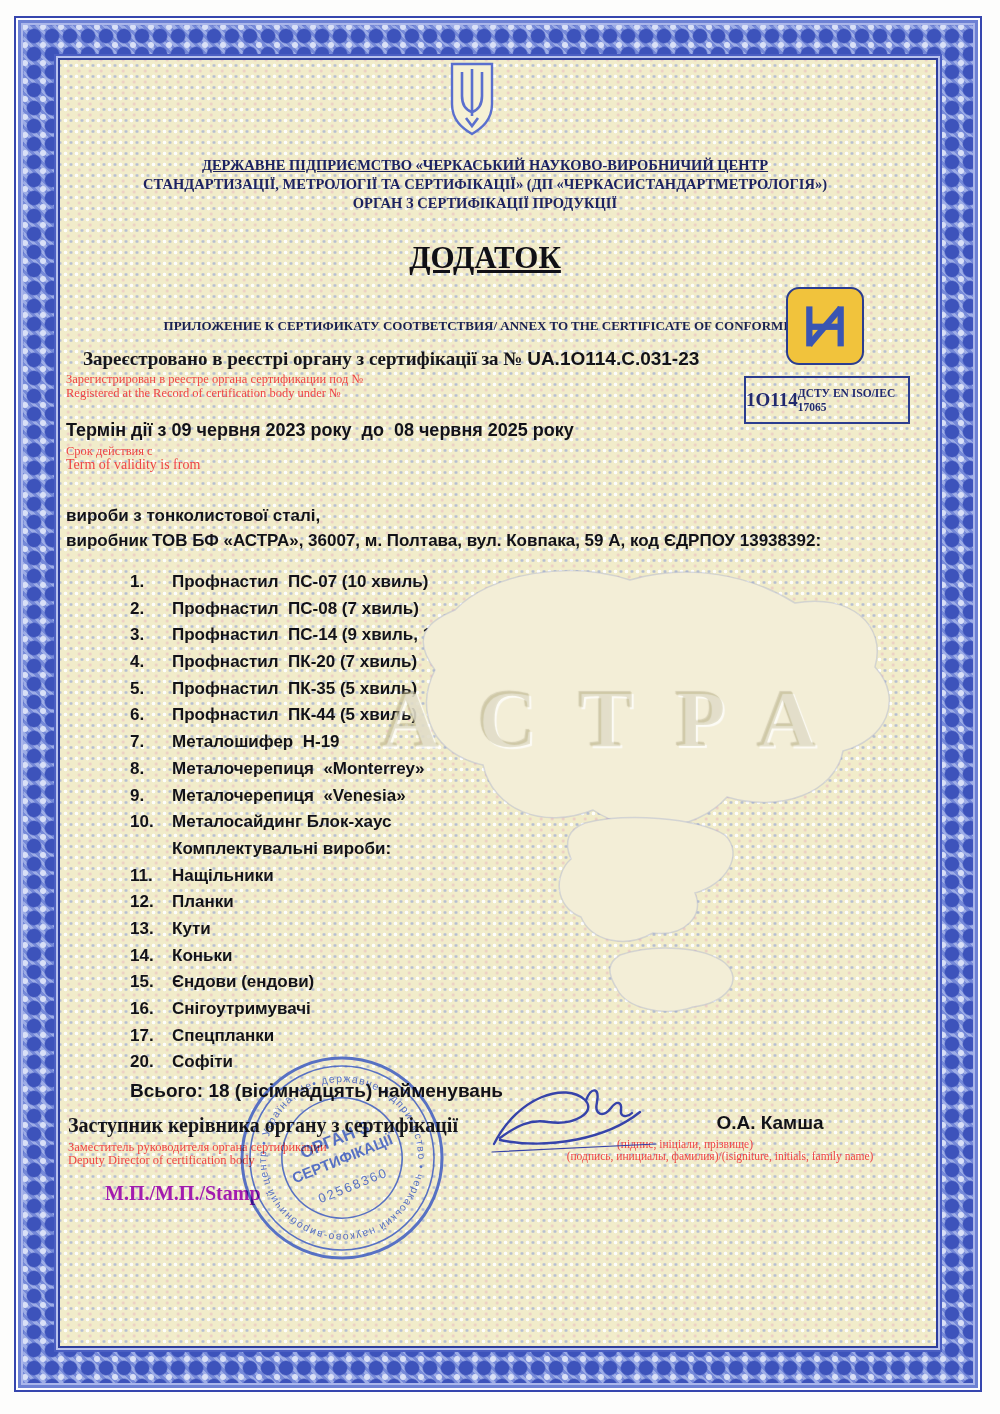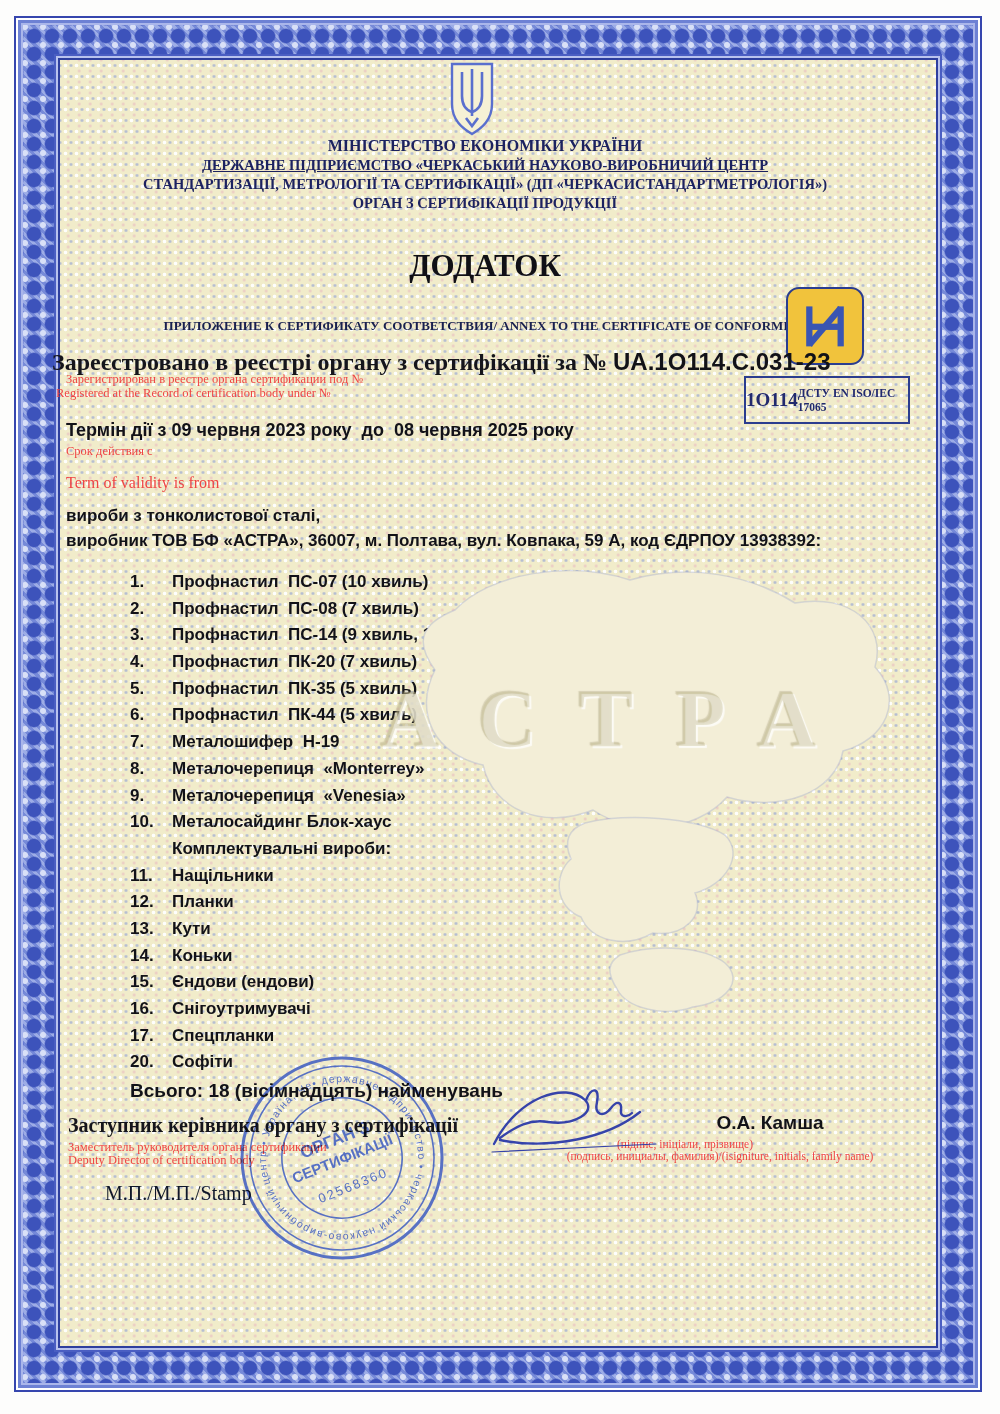--- a/index.html
+++ b/index.html
@@ -29,21 +29,21 @@
     box-shadow:0 0 0 2px #b9c3ee, 0 0 0 4px #4a5ec2;}
   .content{position:absolute;inset:0;z-index:2;}
   .abs{position:absolute;}
   .serifB{font-family:"Liberation Serif",serif;font-weight:bold;color:#1c2260;}
   .serifS{font-family:"Liberation Serif",serif;color:#ef4444;}
   .sansB{font-family:"Liberation Sans",sans-serif;font-weight:bold;color:#121218;}
   .pre{white-space:pre-wrap;}
   .ctr{text-align:center;}
   
   .hdr{left:60px;width:850px;text-align:center;line-height:19px;}
-  .title1{left:60px;width:850px;top:248px;font-size:31px;color:#101016;}
+  .title1{left:60px;width:850px;top:240px;font-size:31px;color:#101016;text-decoration:underline;}
   .title2{left:60px;width:850px;top:284px;font-size:28px;color:#101016;}
   .subtitle{left:60px;width:850px;top:318px;font-size:13px;color:#18204f;}
   
   .logoBox{left:786px;top:287px;width:74px;height:74px;background:#f1c33c;border:2px solid #2b3d8f;
            border-radius:13px;display:flex;align-items:center;justify-content:center;}
   .accrBox{left:744px;top:376px;width:162px;height:44px;border:2px solid #2b3d8f;
            display:flex;flex-direction:row;align-items:center;justify-content:center;}
   .accrCode{font-family:"Liberation Serif",serif;font-weight:bold;font-size:19px;color:#222a6e;line-height:20px;}
   .accrStd{font-family:"Liberation Serif",serif;font-weight:bold;font-size:11.5px;color:#222a6e;line-height:14px;}
   
@@ -78,21 +78,20 @@
     <svg class="abs" style="left:445px;top:60px;width:54px;height:78px;" viewBox="0 0 54 78">
       <path d="M7,4 H47 V44 C47,60 37,68 27,74 C17,68 7,60 7,44 Z" fill="#f6f1d5" stroke="#5a6fce" stroke-width="2.4"></path>
       <g fill="none" stroke="#5a6fce" stroke-width="2.6">
         <path d="M17,12 V36 C17,46 21,50 27,52"></path>
         <path d="M37,12 V36 C37,46 33,50 27,52"></path>
         <path d="M27,9 V56"></path>
         <path d="M21,58 L27,66 L33,58"></path>
       </g>
     </svg>
 
-    <div class="abs serifB ctr hdr" style="top:136px;font-size:16px;">МІНІСТЕРСТВО ЕКОНОМІКИ УКРАЇНИ</div>
     <div class="abs serifB ctr hdr" style="top:156px;font-size:14.5px;text-decoration:underline;">ДЕРЖАВНЕ ПІДПРИЄМСТВО «ЧЕРКАСЬКИЙ НАУКОВО-ВИРОБНИЧИЙ ЦЕНТР</div>
     <div class="abs serifB ctr hdr" style="top:175px;font-size:14.5px;">СТАНДАРТИЗАЦІЇ, МЕТРОЛОГІЇ ТА СЕРТИФІКАЦІЇ» (ДП «ЧЕРКАСИСТАНДАРТМЕТРОЛОГІЯ»)</div>
     <div class="abs serifB ctr hdr" style="top:194px;font-size:14.5px;">ОРГАН З СЕРТИФІКАЦІЇ ПРОДУКЦІЇ</div>
 
     <div class="abs serifB ctr title1">ДОДАТОК</div>
     <div class="abs serifB ctr subtitle">ПРИЛОЖЕНИЕ К СЕРТИФИКАТУ СООТВЕТСТВИЯ/ ANNEX TO THE CERTIFICATE OF CONFORMITY</div>
 
     <div class="abs logoBox">
       <svg width="58" height="58" viewBox="0 0 74 74">
         <g fill="none" stroke="#3a55b2" stroke-width="8">
@@ -101,29 +100,29 @@
           <path d="M57,14 L17,61"></path>
           <path d="M17,38 H57"></path>
         </g>
       </svg>
     </div>
     <div class="abs accrBox">
       <div class="accrCode">1О114</div>
       <div class="accrStd">ДСТУ EN ISO/IEC 17065</div>
     </div>
 
-    <div class="abs" style="left:52px;top:348px;font-size:24px;">
+    <div class="abs" style="left:83px;top:348px;font-size:19px;">
       <span class="serifB" style="color:#15151c;">Зареєстровано в реєстрі органу з сертифікації за № </span><span class="sansB">UA.1О114.С.031-23</span>
     </div>
     <div class="abs serifS" style="left:66px;top:372px;font-size:12.5px;">Зарегистрирован в реестре органа сертификации под №</div>
-    <div class="abs serifS" style="left:56px;top:386px;font-size:12.5px;">Registered at the Record of certification body under №</div>
+    <div class="abs serifS" style="left:66px;top:386px;font-size:12.5px;">Registered at the Record of certification body under №</div>
 
     <div class="abs sansB pre" style="left:66px;top:420px;font-size:18px;">Термін дії з 09 червня 2023 року  до  08 червня 2025 року</div>
     <div class="abs serifS" style="left:66px;top:444px;font-size:12.5px;">Срок действия с</div>
-    <div class="abs serifS" style="left:66px;top:474px;font-size:16px;">Term of validity is from</div>
+    <div class="abs serifS" style="left:66px;top:457px;font-size:14px;">Term of validity is from</div>
 
     <div class="abs sansB" style="left:66px;top:506px;font-size:17px;">вироби з тонколистової сталі,</div>
     <div class="abs sansB" style="left:66px;top:531px;font-size:17px;">виробник ТОВ БФ «АСТРА», 36007, м. Полтава, вул. Ковпака, 59 А, код ЄДРПОУ 13938392:</div>
 
     <div class="abs" style="left:130px;top:572px;width:620px;">
       <div class="row sansB">
           <span class="rowNum">1.</span>
           <span class="rowTxt pre">Профнастил  ПС-07 (10 хвиль)</span>
         </div>
       <div class="row sansB">
@@ -198,21 +197,21 @@
           <span class="rowNum">20.</span>
           <span class="rowTxt pre">Софіти</span>
         </div>
     </div>
 
     <div class="abs sansB" style="left:130px;top:1080px;font-size:19px;">Всього: 18 (вісімнадцять) найменувань</div>
 
     <div class="abs serifB" style="left:68px;top:1114px;font-size:20px;color:#15151c;">Заступник керівника органу з сертифікації</div>
     <div class="abs serifS" style="left:68px;top:1140px;font-size:12.5px;">Заместитель руководителя органа сертификации</div>
     <div class="abs serifS" style="left:68px;top:1153px;font-size:12.5px;">Deputy Director of certification body</div>
-    <div class="abs serifS" style="left:105px;top:1182px;font-size:20px;color:#0f172a;">М.П./М.П./Stamp</div>
+    <div class="abs serifS" style="left:105px;top:1182px;font-size:20px;color:#a21caf;font-weight:bold;">М.П./М.П./Stamp</div>
 
     <svg class="abs stampSvg" style="left:236px;top:1052px;width:212px;height:212px;z-index:3;" viewBox="0 0 212 212">
       <g transform="rotate(-22 106 106)">
         <circle cx="106" cy="106" r="100" fill="none" stroke="#4a66c2" stroke-width="3"></circle>
         <circle cx="106" cy="106" r="92" fill="none" stroke="#4a66c2" stroke-width="1.6"></circle>
         <circle cx="106" cy="106" r="60" fill="none" stroke="#4a66c2" stroke-width="1.6"></circle>
         <path id="ringPath" d="M106,30 A76,76 0 1 1 105.9,30" fill="none" stroke="none"></path>
         <text font-size="10.5" fill="#4a66c2" letter-spacing="1.2" font-family="Liberation Sans, sans-serif">
           <textPath href="#ringPath">• державне підприємство • черкаський науково-виробничий центр • Україна, Черкаси</textPath>
         </text>

